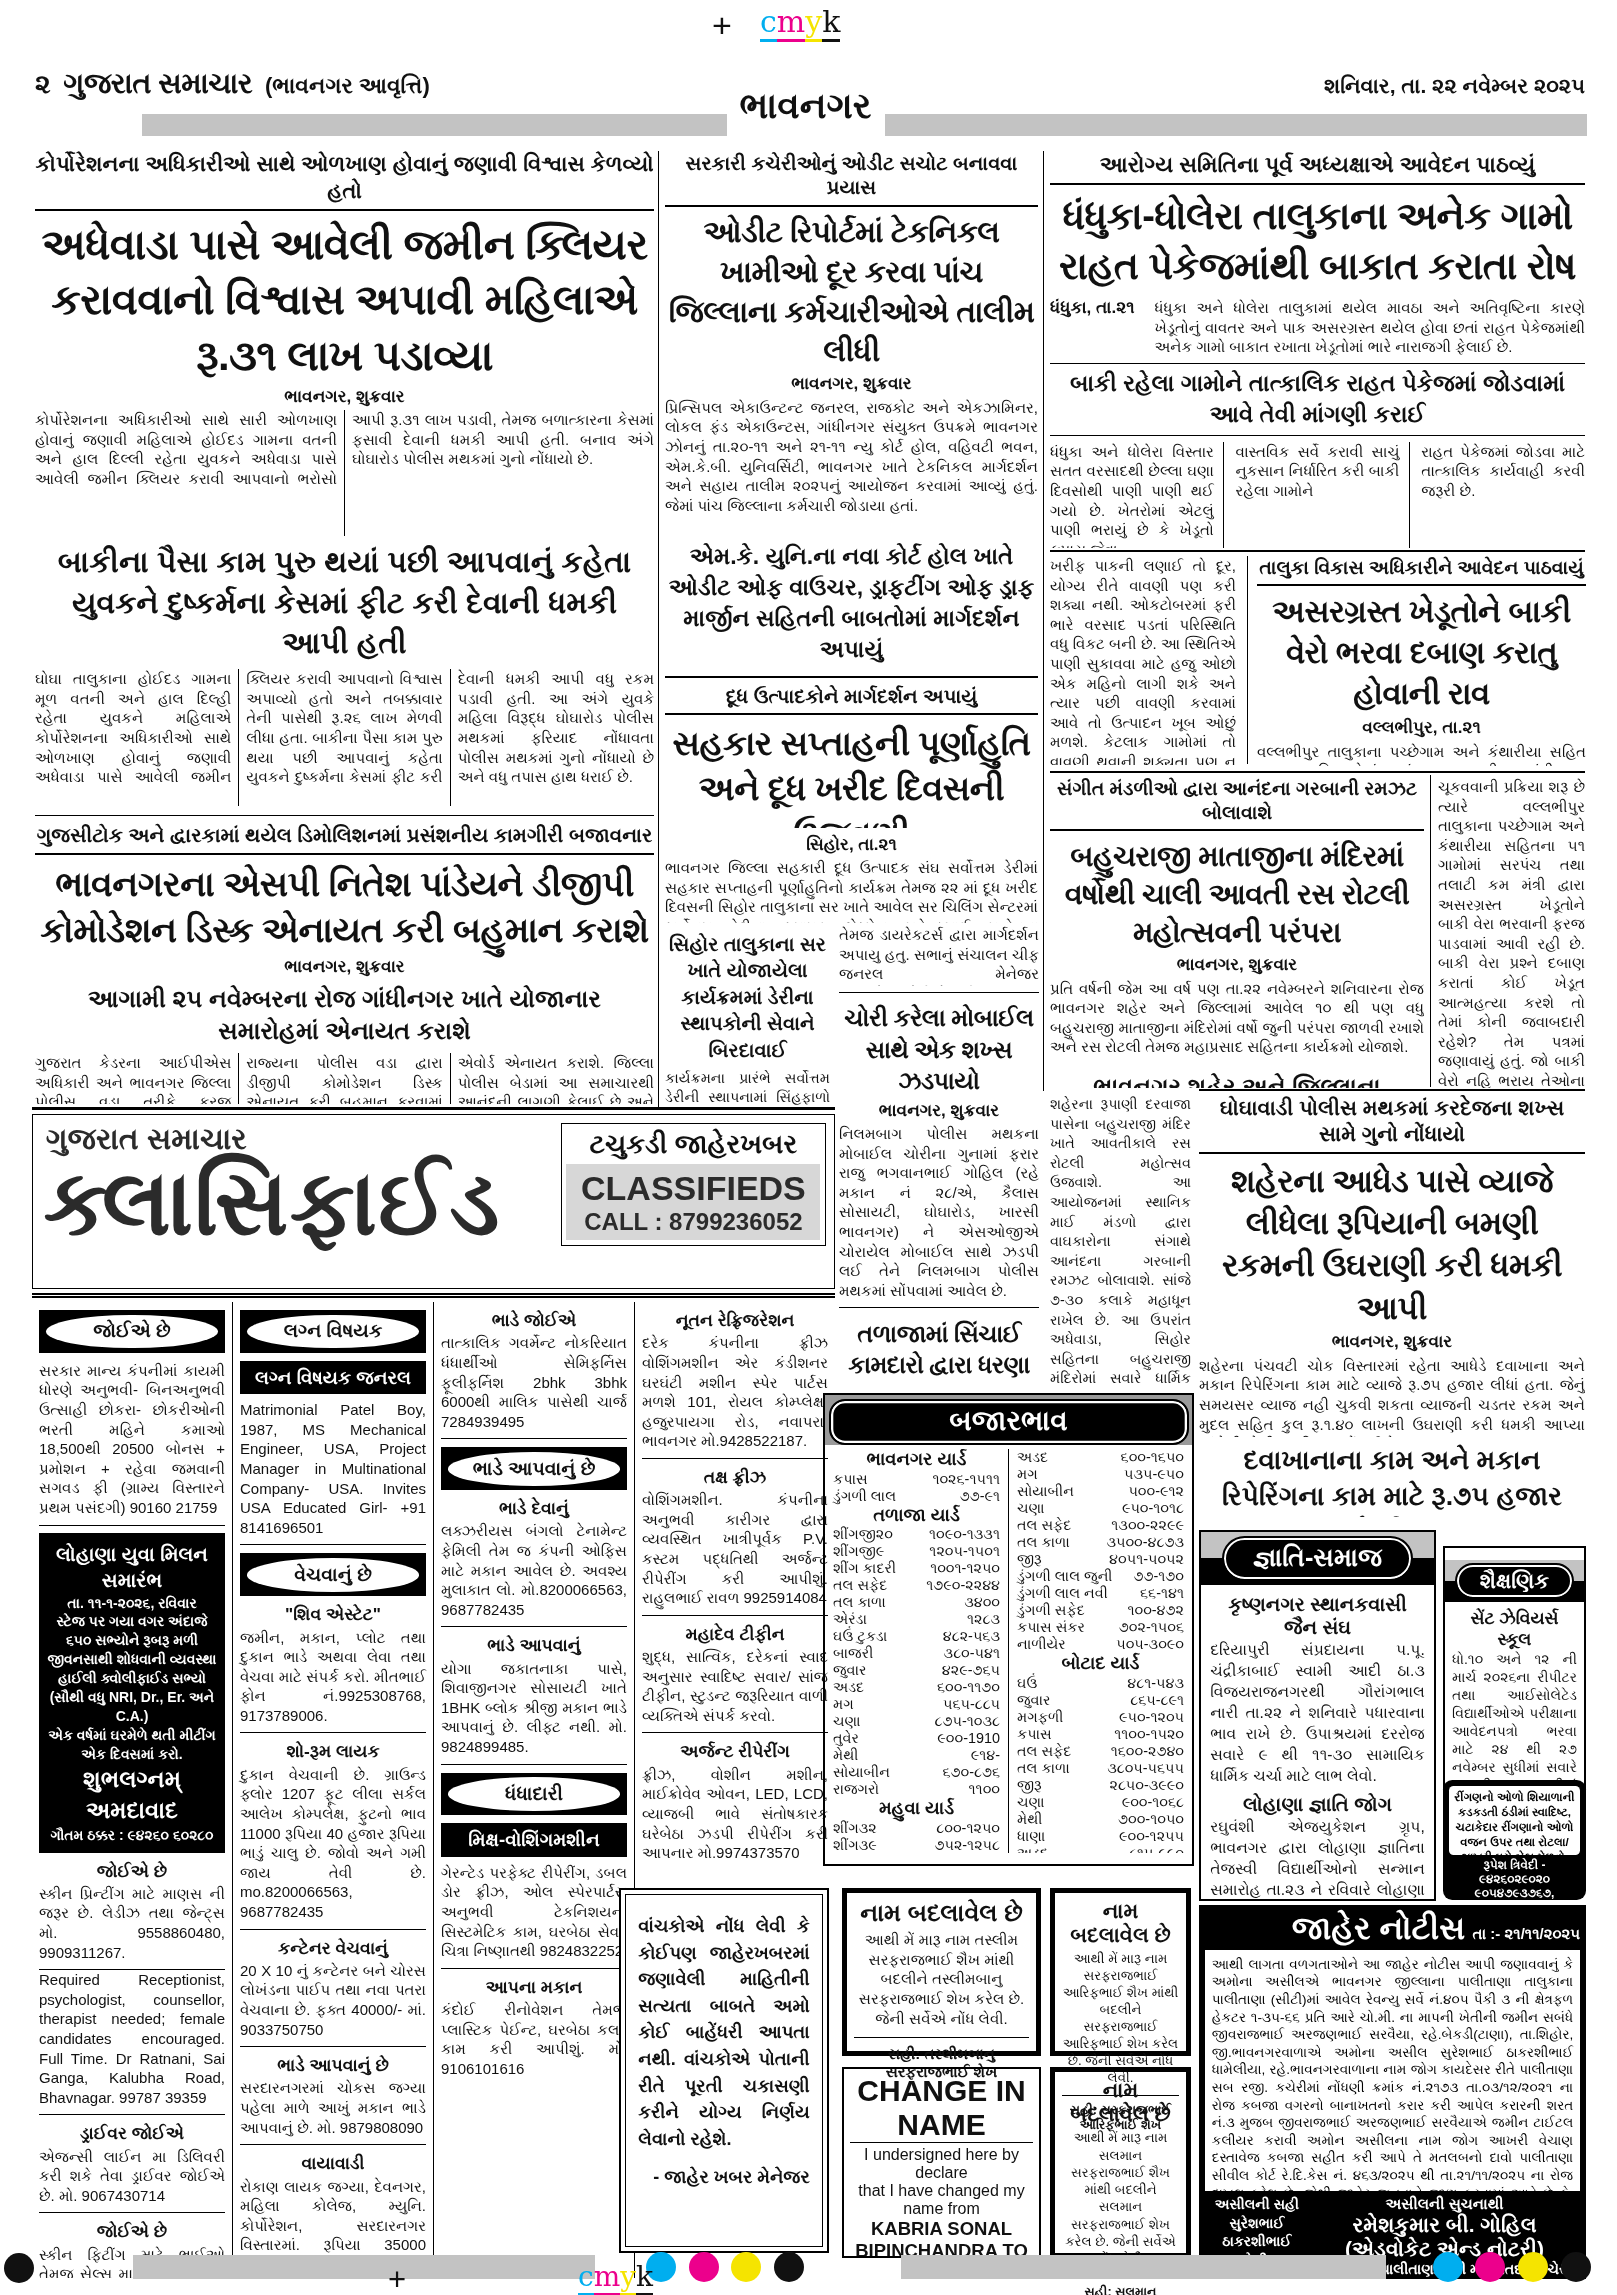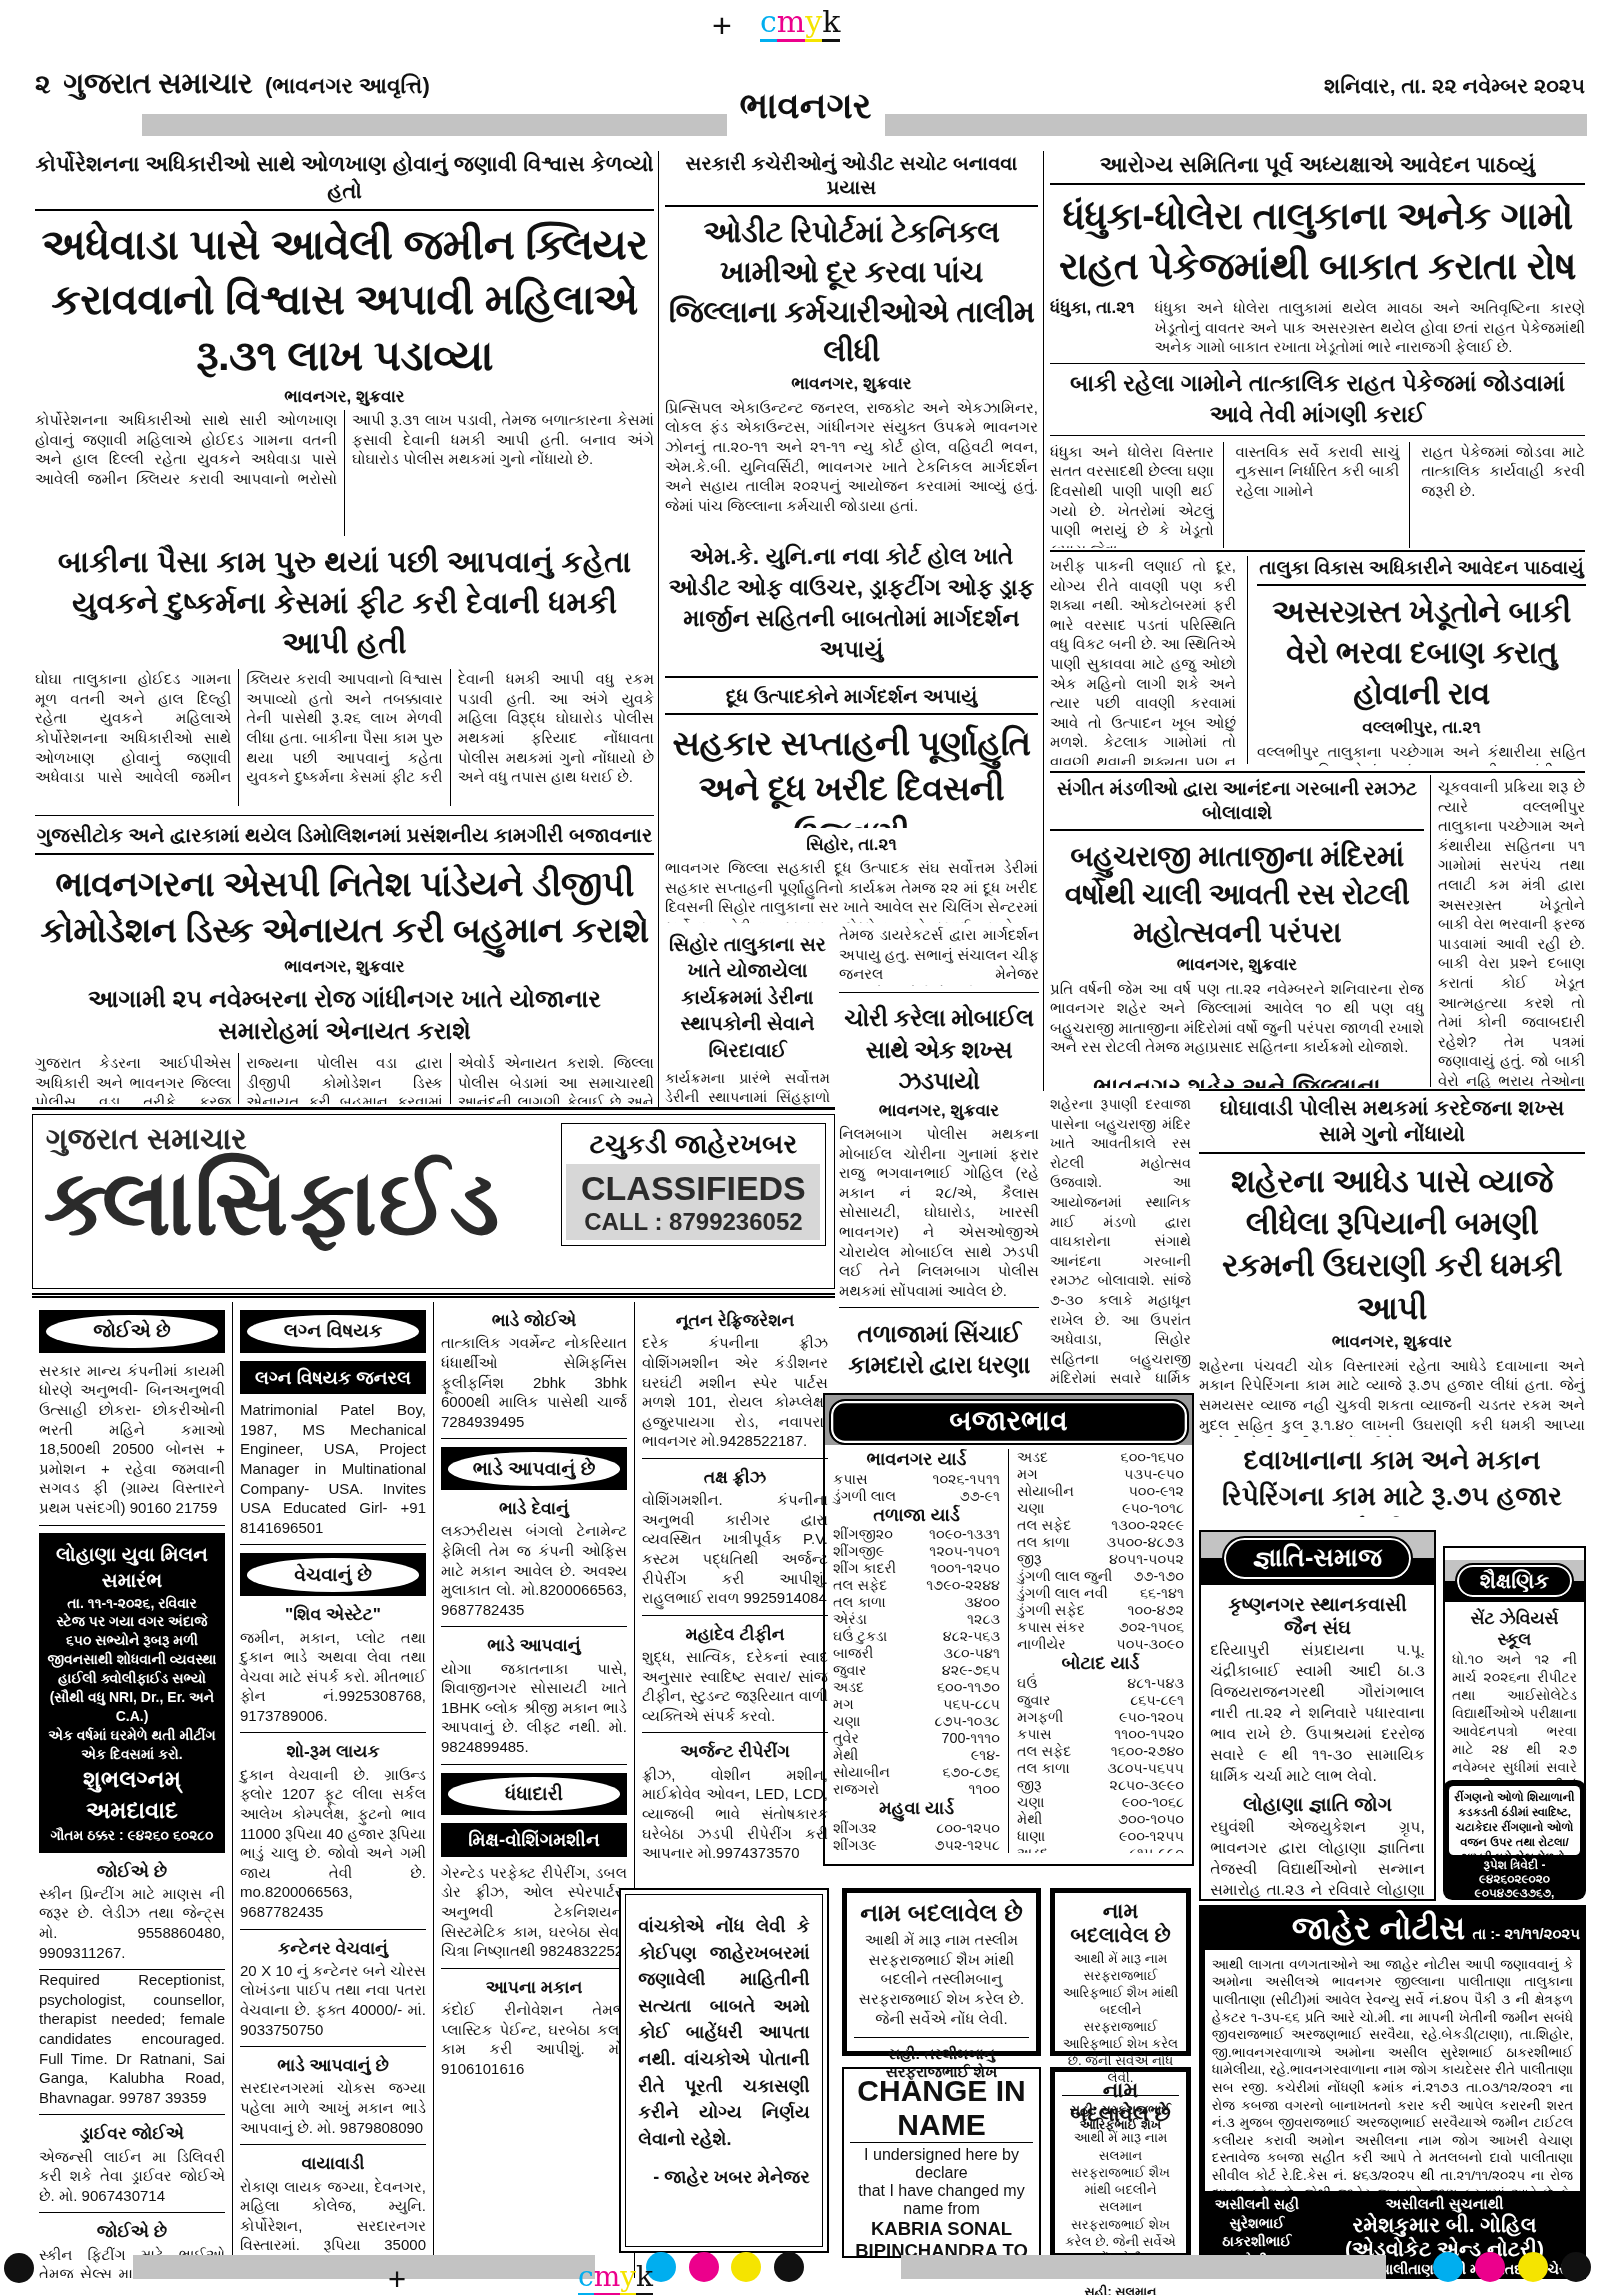--- a/index.html
+++ b/index.html
@@ -352,21 +352,21 @@
           <div class="mkt-row">
             <span>મગ</span>
             <span>૫૬૫-૮૮૫</span>
           </div>
           <div class="mkt-row">
             <span>ચણા</span>
             <span>૮૭૫-૧૦૩૮</span>
           </div>
           <div class="mkt-row">
             <span>તુવેર</span>
-            <span>700-૧૧૧૦</span>
+            <span>૯૦૦-1910</span>
           </div>
           <div class="mkt-row">
             <span>મેથી</span>
             <span>૯૧૪-</span>
           </div>
           <div class="mkt-row">
             <span>સોયાબીન</span>
             <span>૬૭૦-૮૭૬</span>
           </div>
           <div class="mkt-row">

